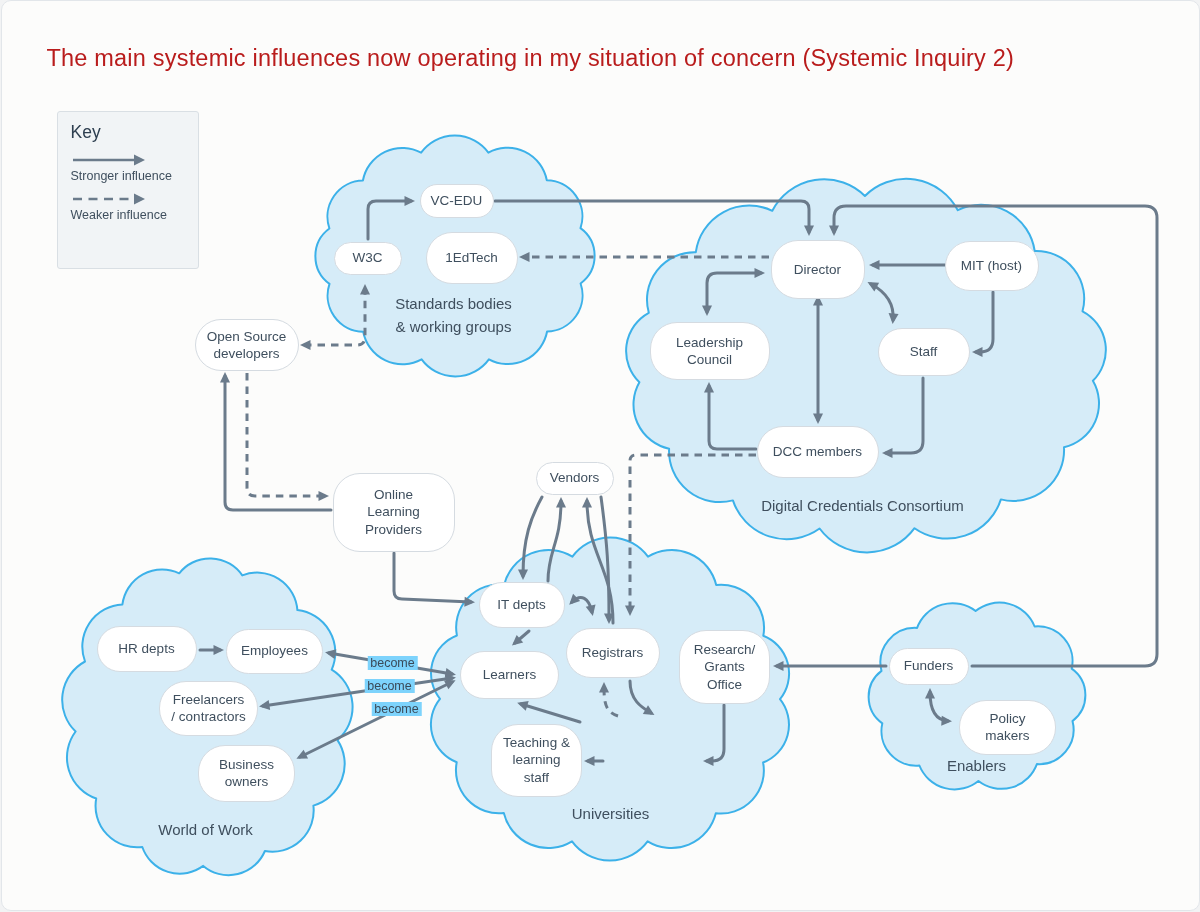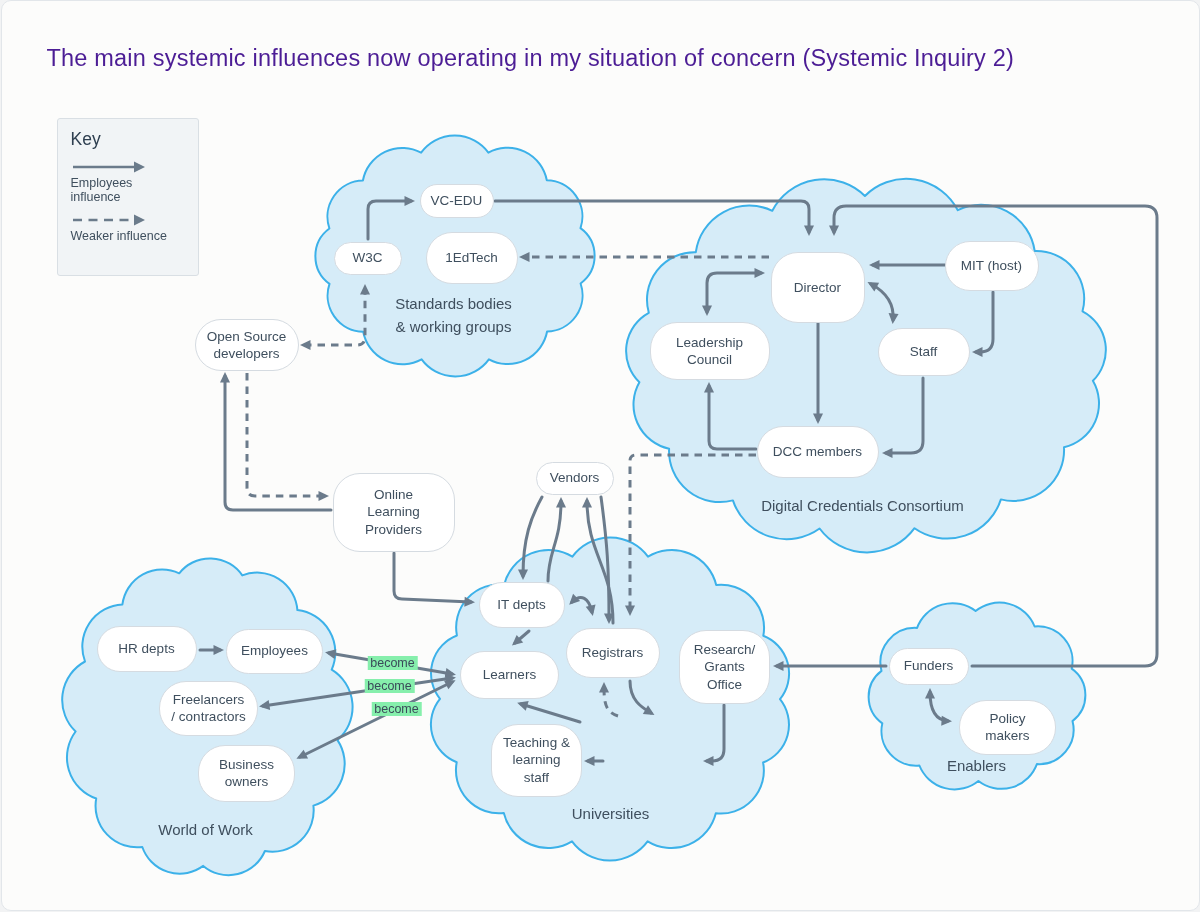--- a/index.html
+++ b/index.html
@@ -3,25 +3,25 @@
 <meta charset="utf-8">
 <style>
   html,body{margin:0;padding:0;background:#f2f3f4;}
   .page{
     position:relative;width:1197px;height:909px;margin:0 auto;
     background:#fcfcfb;border:1.5px solid #e2e6ea;border-radius:10px;
     overflow:hidden;font-family:"Liberation Sans","DejaVu Sans",sans-serif;
   }
   .title{
     position:absolute;left:45px;top:44px;margin:0;
-    font-size:23.5px;font-weight:400;color:#4c1d95;white-space:nowrap;letter-spacing:.2px;
+    font-size:23.5px;font-weight:400;color:#b91c1c;white-space:nowrap;letter-spacing:.2px;
   }
   .key{
     position:absolute;left:55px;top:110px;width:142px;height:158px;box-sizing:border-box;
-    background:#f1f4f6;border:1.5px solid #d9dfe4;border-radius:3px;padding:10px 13px;margin-top:7px;
+    background:#f1f4f6;border:1.5px solid #d9dfe4;border-radius:3px;padding:10px 13px;
   }
   .key-heading{font-size:17.5px;color:#2e3f50;margin-bottom:10px;}
   .key-row{margin-bottom:9px;}
   .key-arrow{display:block;margin:8px 0 2px 0;}
   .key-arrow line{stroke:#6b7b8b;stroke-width:2.5;}
   .key-arrow path{fill:#6b7b8b;}
   .key-label{font-size:12.5px;color:#3f4f5e;}
   #diagram{position:absolute;left:0;top:0;}
   #overlay{position:absolute;left:0;top:0;width:100%;height:100%;pointer-events:none;}
   .node{
@@ -29,21 +29,21 @@
     border:1.5px solid #d5dbe1;color:#3f4f5e;
     font-size:13.5px;line-height:1.28;display:flex;align-items:center;justify-content:center;
     text-align:center;white-space:pre-line;
   }
   .cloud-label{
     position:absolute;transform:translate(-50%,-50%);color:#3f4f5e;
     font-size:15px;line-height:1.55;white-space:pre-line;text-align:center;
   }
   .edge-label{
     position:absolute;transform:translate(-50%,-50%);color:#3a4a59;
-    font-size:12.5px;background:#86efac;padding:0 3px;white-space:nowrap;
+    font-size:12.5px;background:#7dd3fc;padding:0 3px;white-space:nowrap;
   }
 </style>
 </head>
 <body>
 
 <div class="page">
   <h1 class="title">The main systemic influences now operating in my situation of concern (Systemic Inquiry 2)</h1>
 
   <svg id="diagram" width="1197" height="909">
       <defs>
@@ -91,38 +91,38 @@
       <path d="M 198 649 L 218 649" fill="none" stroke="#6b7b8b" stroke-width="3" stroke-linejoin="round" marker-end="url(#arrowM)" stroke-linecap="round"></path>
     </svg>
 
   <div class="key">
     <div class="key-heading">Key</div>
     <div class="key-row">
       <svg class="key-arrow" width="82" height="14">
         <line x1="2" y1="7" x2="64" y2="7"></line>
         <path d="M63,1.5 L74,7 L63,12.5 Z"></path>
       </svg>
-      <div class="key-label">Employees influence</div>
+      <div class="key-label">Stronger influence</div>
     </div>
     <div class="key-row">
       <svg class="key-arrow" width="82" height="14">
         <line x1="2" y1="7" x2="62" y2="7" stroke-dasharray="9 6.5"></line>
         <path d="M63,1.5 L74,7 L63,12.5 Z"></path>
       </svg>
       <div class="key-label">Weaker influence</div>
     </div>
   </div>
 
   <div id="overlay">
       <div class="node" style="left: 418px; top: 183px; width: 74px; height: 34px; border-radius: 17px;">VC-EDU</div>
       <div class="node" style="left: 332px; top: 240.5px; width: 68px; height: 33px; border-radius: 16.5px;">W3C</div>
       <div class="node" style="left: 424px; top: 231px; width: 92px; height: 52px; border-radius: 26px;">1EdTech</div>
       <div class="node" style="left: 193px; top: 318px; width: 104px; height: 52px; border-radius: 26px;">Open Source
 developers</div>
-      <div class="node" style="left: 769px; top: 239px; width: 94px; height: 71px; border-radius: 27px; margin-top: 12px;">Director</div>
+      <div class="node" style="left: 769px; top: 239px; width: 94px; height: 59px; border-radius: 27px;">Director</div>
       <div class="node" style="left: 943px; top: 240px; width: 94px; height: 50px; border-radius: 25px;">MIT (host)</div>
       <div class="node" style="left: 648px; top: 321px; width: 120px; height: 58px; border-radius: 27px;">Leadership
 Council</div>
       <div class="node" style="left: 876px; top: 327px; width: 92px; height: 48px; border-radius: 24px;">Staff</div>
       <div class="node" style="left: 755px; top: 425px; width: 122px; height: 52px; border-radius: 26px;">DCC members</div>
       <div class="node" style="left: 331px; top: 471.5px; width: 122px; height: 79px; border-radius: 27px;">Online
 Learning
 Providers</div>
       <div class="node" style="left: 534px; top: 460.5px; width: 78px; height: 33px; border-radius: 16.5px;">Vendors</div>
       <div class="node" style="left: 477px; top: 581px; width: 86px; height: 46px; border-radius: 23px;">IT depts</div>

